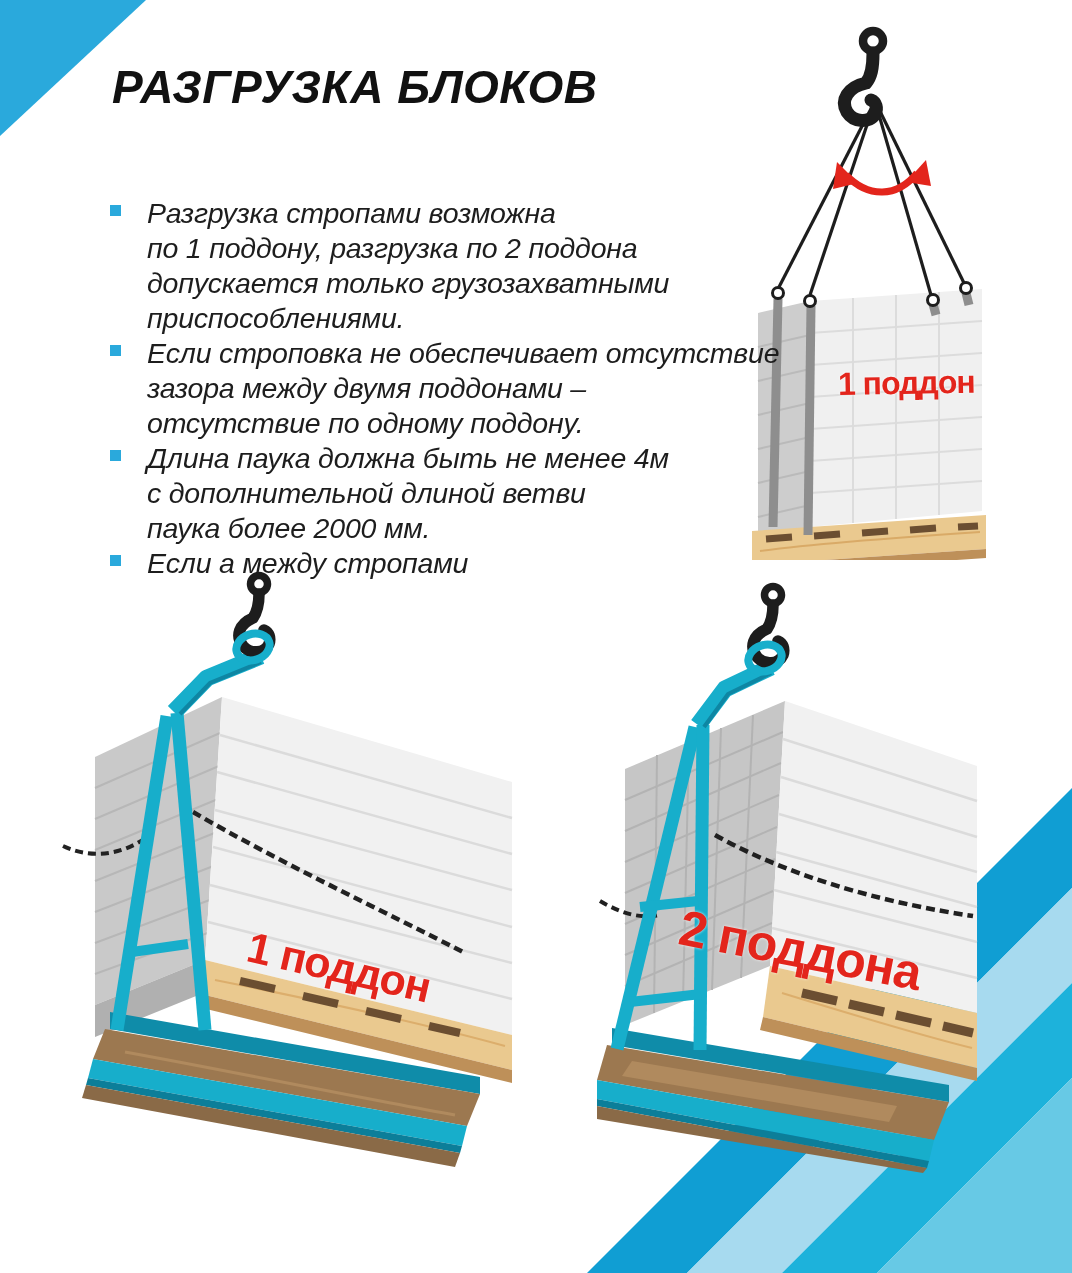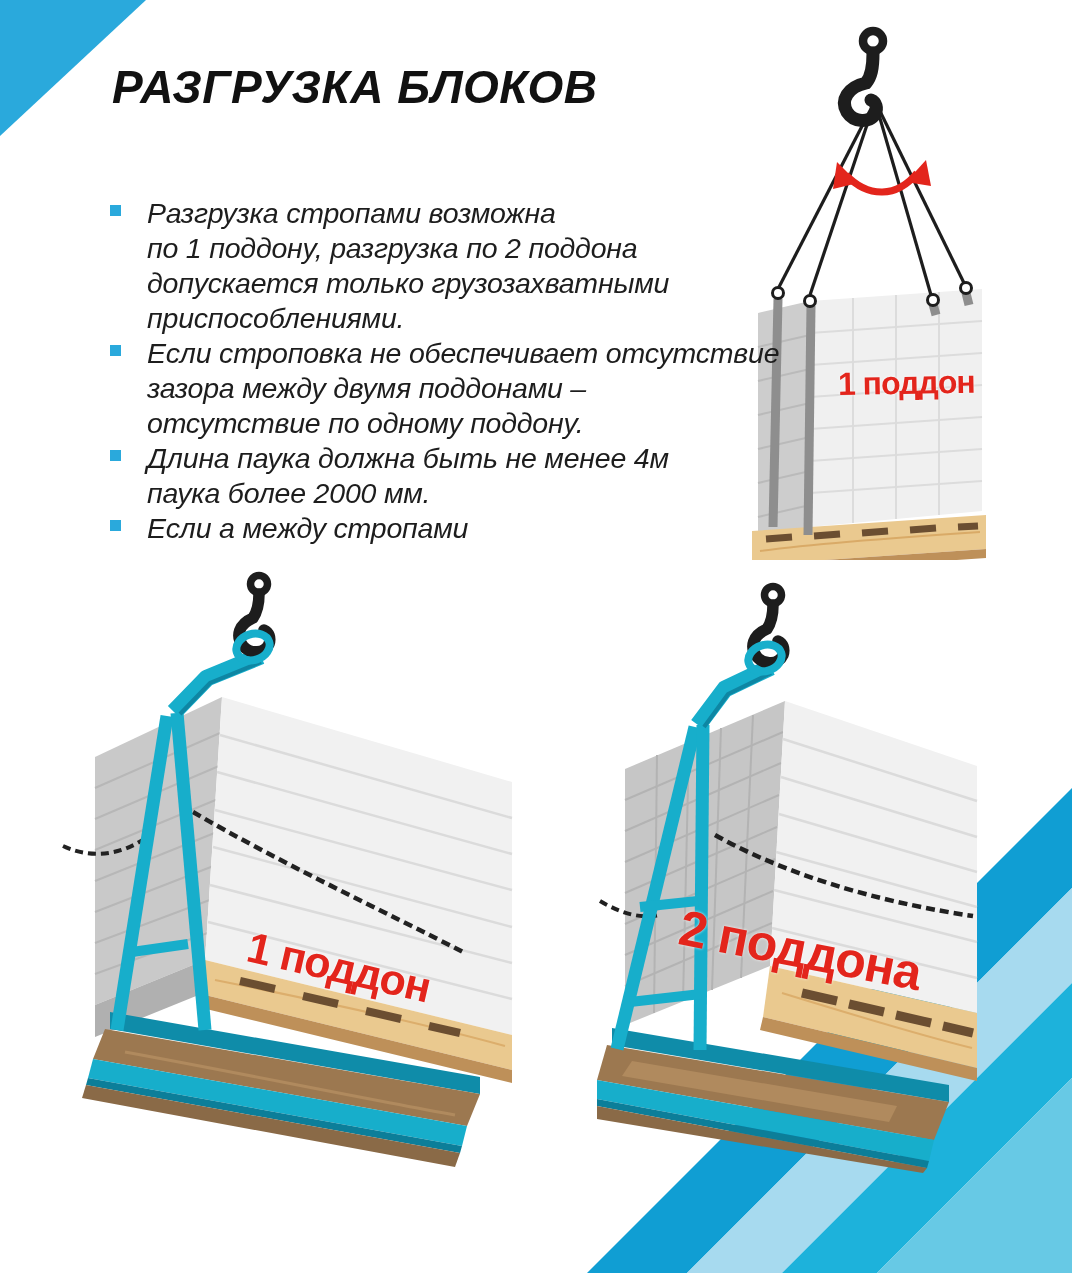--- a/index.html
+++ b/index.html
@@ -59,20 +59,21 @@
     </div>
     <div class="bullet">
       <span class="marker"></span>
       <div class="line">Если строповка не обеспечивает отсутствие</div>
       <div class="line">зазора между двумя поддонами –</div>
       <div class="line">отсутствие по одному поддону.</div>
     </div>
     <div class="bullet">
       <span class="marker"></span>
       <div class="line">Длина паука должна быть не менее 4м</div>
+      <div class="line">с дополнительной длиной ветви</div>
       <div class="line">паука более 2000 мм.</div>
     </div>
     <div class="bullet">
       <span class="marker"></span>
       <div class="line">Если а между стропами</div>
     </div>
   </div>
 
   <svg id="illus-sling" class="illus" width="340" height="545" viewBox="0 0 340 545">
     <g>

